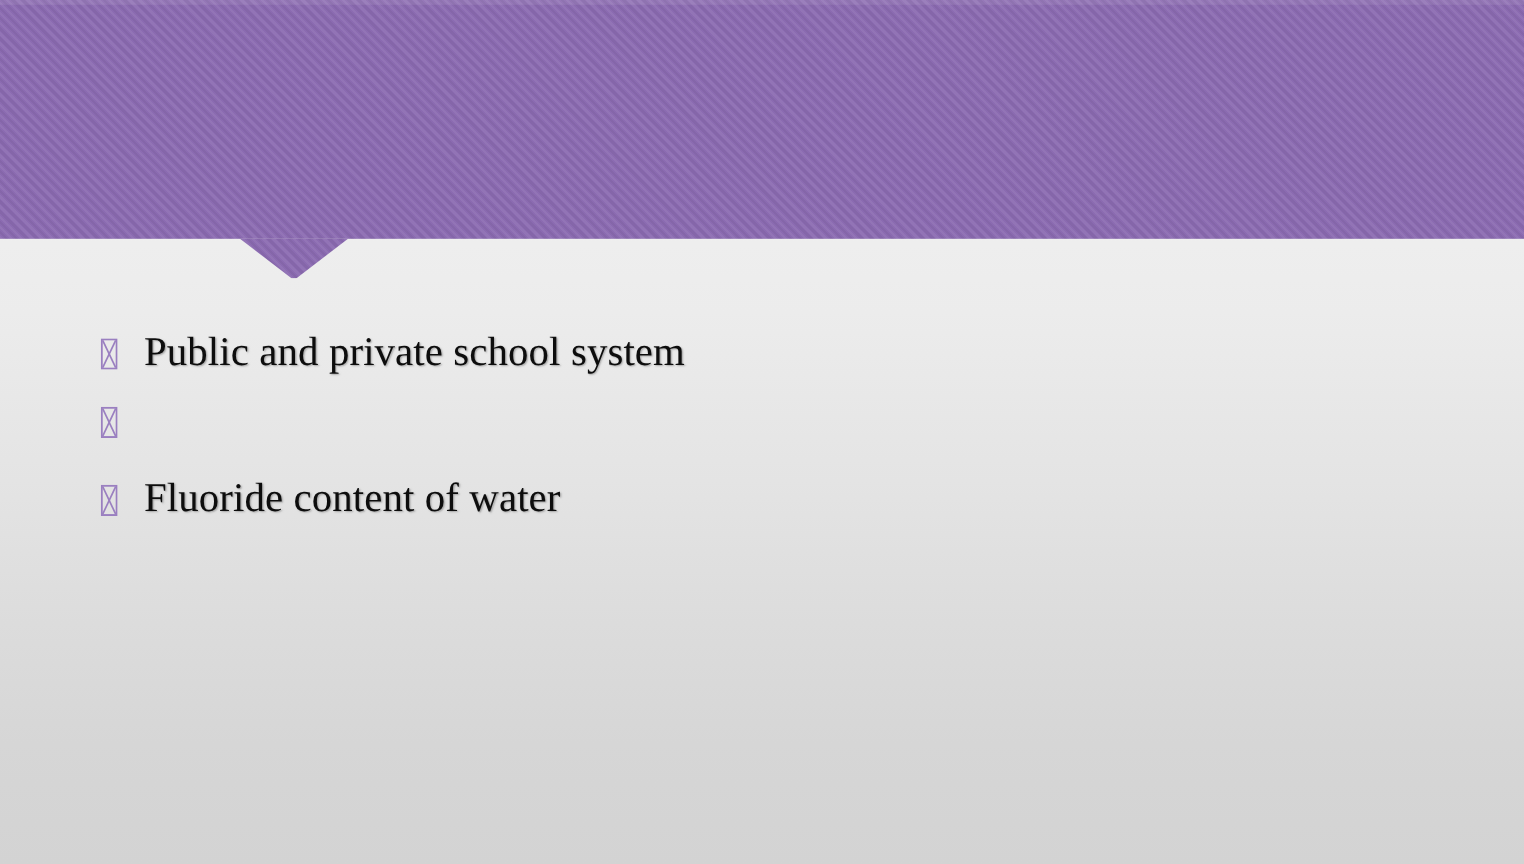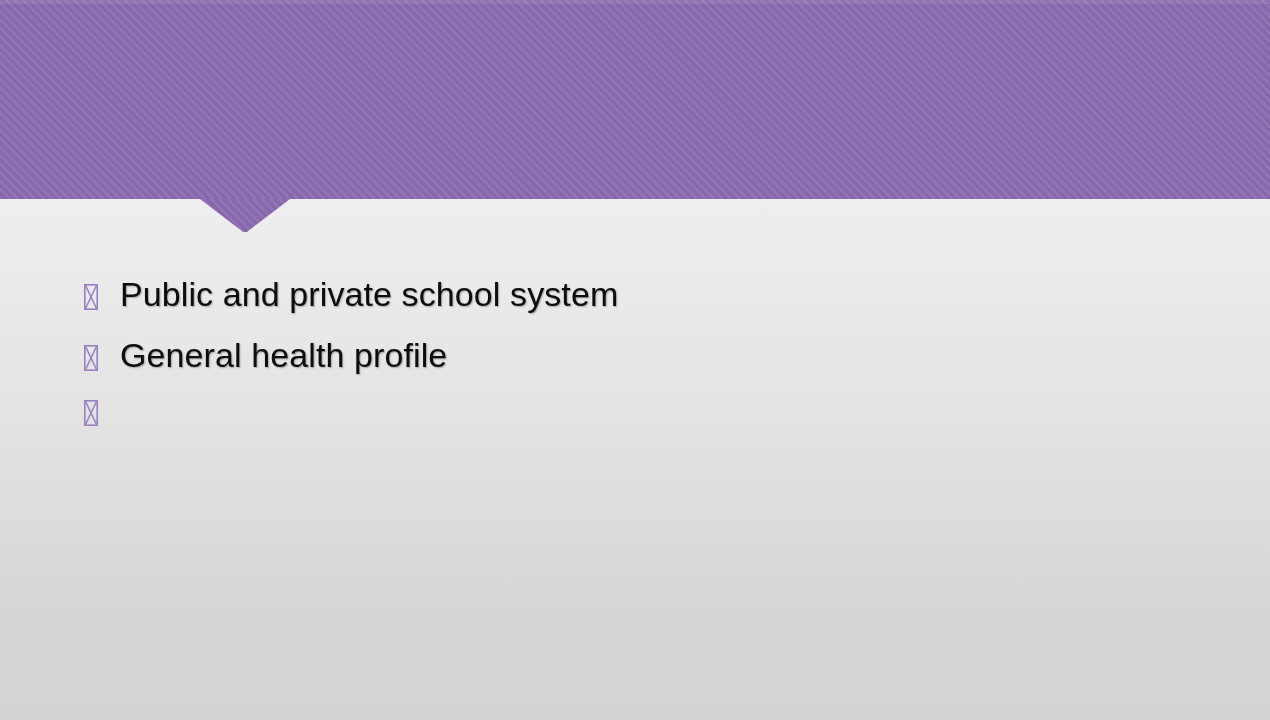--- a/index.html
+++ b/index.html
@@ -16,21 +16,21 @@
     overflow: hidden;
     
     background: linear-gradient(to bottom,
                 #f2f2f2 0px,
                 #f1f1f1 120px,
                 #ececec 260px,
                 #e4e4e4 400px,
                 #dcdcdc 520px,
                 #d6d6d6 620px,
                 #d3d3d3 720px);
-    font-family: Liberation Sans, sans-serif;
+    font-family: Liberation Serif, serif;
   }
 
   
   .header-band {
     position: absolute;
     left: 0;
     top: 0;
     width: 1270px;
     height: 199px;
     background-color: #8b6bb1;
@@ -148,37 +148,37 @@
       <span class="bullet-marker">
         <svg width="14" height="26" viewBox="0 0 14 26">
           <rect x="0.8" y="0.8" width="12.4" height="24.4" fill="none" stroke="#9a7fc0" stroke-width="1.6"></rect>
           <line x1="1.6" y1="1.6" x2="12.4" y2="24.4" stroke="#9a7fc0" stroke-width="1.4"></line>
           <line x1="12.4" y1="1.6" x2="1.6" y2="24.4" stroke="#9a7fc0" stroke-width="1.4"></line>
         </svg>
       </span>
       <span class="bullet-text">Public and private school system</span>
     </div>
 
-    <div class="bullet-row">
-      <span class="bullet-marker">
-        <svg width="14" height="26" viewBox="0 0 14 26">
-          <rect x="0.8" y="0.8" width="12.4" height="24.4" fill="none" stroke="#9a7fc0" stroke-width="1.6"></rect>
-          <line x1="1.6" y1="1.6" x2="12.4" y2="24.4" stroke="#9a7fc0" stroke-width="1.4"></line>
-          <line x1="12.4" y1="1.6" x2="1.6" y2="24.4" stroke="#9a7fc0" stroke-width="1.4"></line>
-        </svg>
-      </span>
-      <span class="bullet-text">General health profile</span>
-    </div>
 
     <div class="bullet-row">
       <span class="bullet-marker">
         <svg width="14" height="26" viewBox="0 0 14 26">
           <rect x="0.8" y="0.8" width="12.4" height="24.4" fill="none" stroke="#9a7fc0" stroke-width="1.6"></rect>
           <line x1="1.6" y1="1.6" x2="12.4" y2="24.4" stroke="#9a7fc0" stroke-width="1.4"></line>
           <line x1="12.4" y1="1.6" x2="1.6" y2="24.4" stroke="#9a7fc0" stroke-width="1.4"></line>
         </svg>
       </span>
     </div>
 
 
+    <div class="bullet-row">
+      <span class="bullet-marker">
+        <svg width="14" height="26" viewBox="0 0 14 26">
+          <rect x="0.8" y="0.8" width="12.4" height="24.4" fill="none" stroke="#9a7fc0" stroke-width="1.6"></rect>
+          <line x1="1.6" y1="1.6" x2="12.4" y2="24.4" stroke="#9a7fc0" stroke-width="1.4"></line>
+          <line x1="12.4" y1="1.6" x2="1.6" y2="24.4" stroke="#9a7fc0" stroke-width="1.4"></line>
+        </svg>
+      </span>
+      <span class="bullet-text">Fluoride content of water</span>
+    </div>
 
   </div>
 </div>
 
 </body></html>

